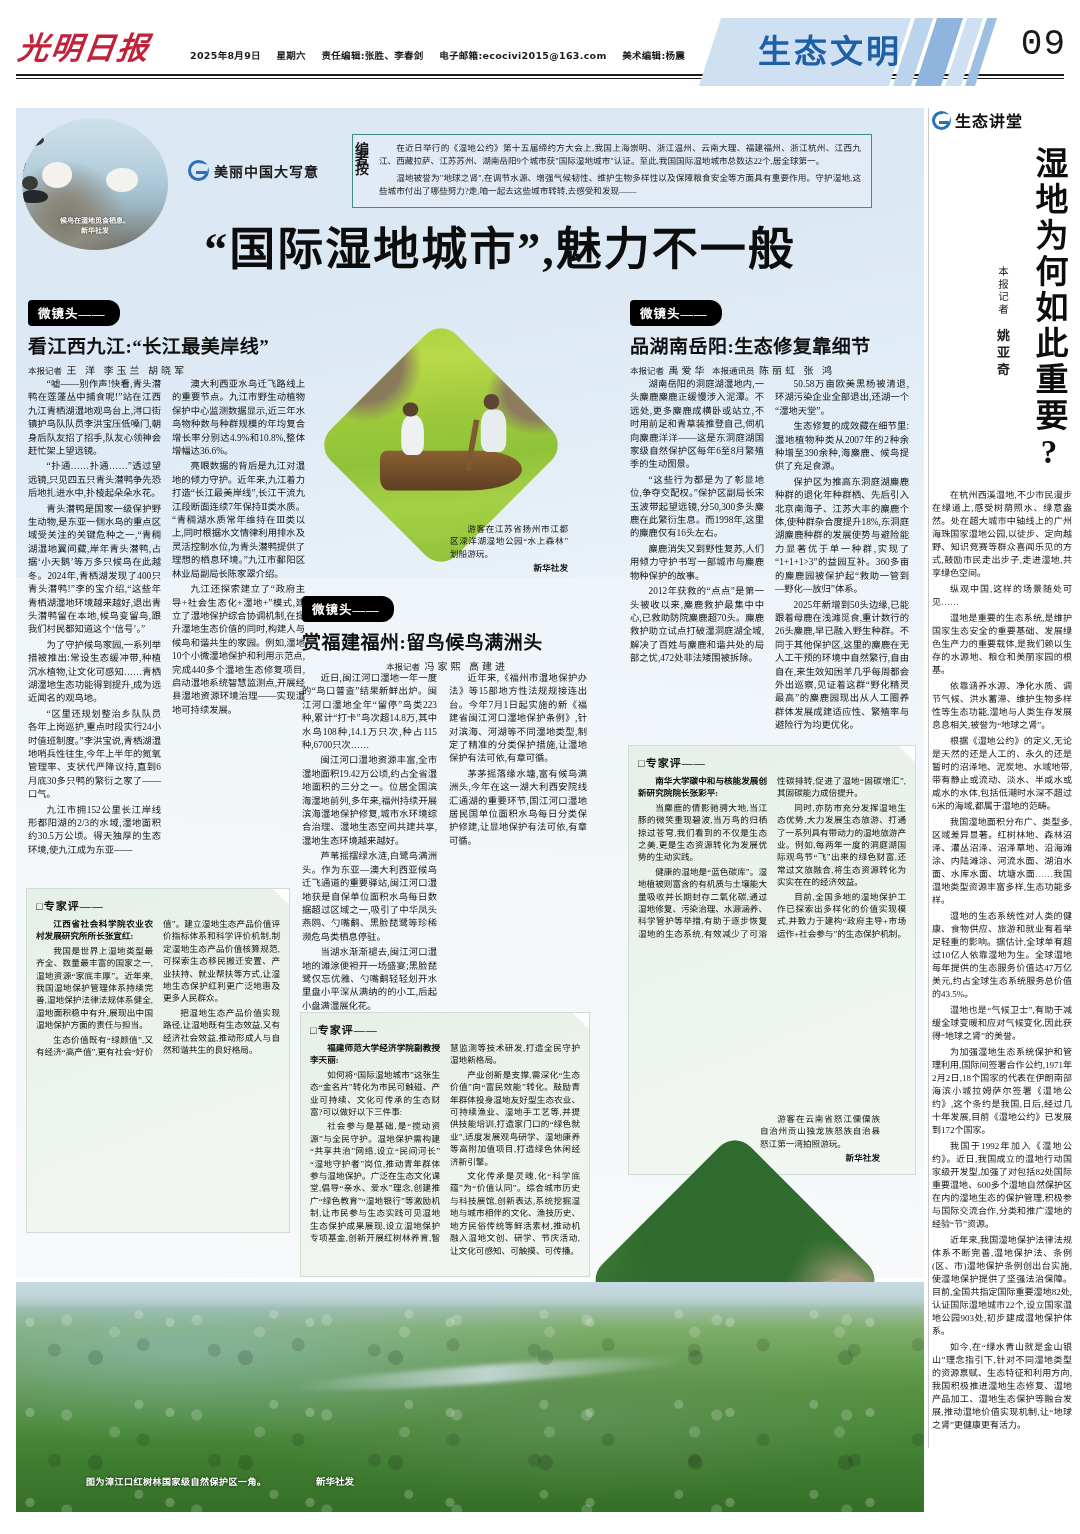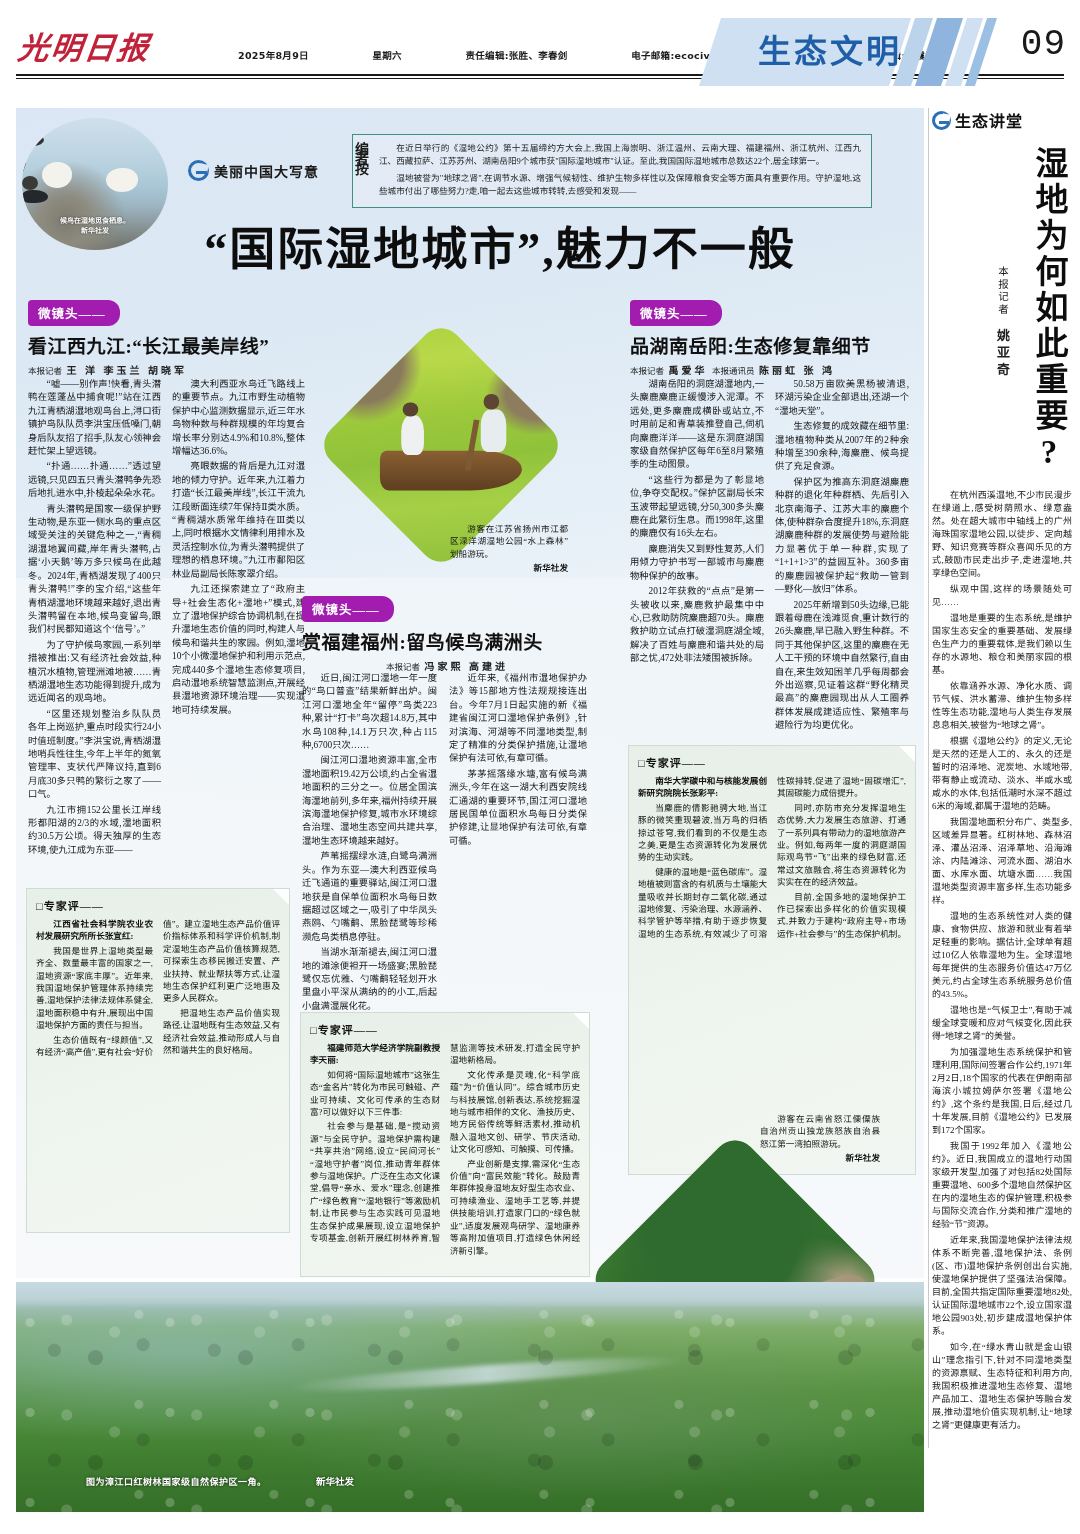--- a/index.html
+++ b/index.html
@@ -18,21 +18,21 @@
     position:absolute;left:18px;top:4px;width:160px;height:42px;
     font-family:"Liberation Serif",serif;font-weight:bold;font-style:italic;
     font-size:31px;color:#c0223a;letter-spacing:2px;line-height:42px;
     white-space:nowrap;transform:skewX(-7deg);
   }
   .mast-meta{
     position:absolute;left:190px;top:24px;font-size:9.5px;font-weight:bold;
     font-family:"DejaVu Sans","Liberation Sans",sans-serif;color:#1a1a1a;
     white-space:nowrap;letter-spacing:.3px;
   }
-  .mast-meta span{margin-right:12px;margin-left:48px;}
+  .mast-meta span{margin-right:12px;}
   .mast-rule{position:absolute;left:16px;top:50px;width:1048px;height:2px;background:#1a1a1a;}
   .mast-rule2{position:absolute;left:16px;top:54px;width:1048px;height:1px;background:#1a1a1a;}
 
   
   .banner-wrap{position:absolute;right:0;top:-6px;width:420px;height:56px;}
   .band{position:absolute;top:0;height:68px;transform:skewX(-18deg);}
   .band-a{left:50px;width:190px;background:#cfe0f2;}
   .band-b{left:244px;width:18px;background:#bcd3ec;}
   .band-c{left:266px;width:26px;background:#8fb4dd;}
   .band-d{left:296px;width:16px;background:#cfe0f2;}
@@ -106,26 +106,26 @@
 
   
   .headline{
     position:absolute;left:150px;top:212px;width:700px;text-align:center;
     font-size:46px;font-weight:bold;letter-spacing:2px;color:#0d0d0d;
     font-family:"Liberation Serif",serif;
   }
 
   
   .tag-micro{
-    display:inline-block;background:#a21caf;color:#fff;font-size:12.5px;font-weight:bold;
+    display:inline-block;background:#000000;color:#fff;font-size:12.5px;font-weight:bold;
     padding:3px 14px 4px 10px;border-radius:4px 12px 12px 4px;letter-spacing:1px;
   }
   .sec-head{font-size:19px;font-weight:bold;letter-spacing:.5px;color:#111;margin-top:5px;}
   .byline{font-size:10px;letter-spacing:2px;margin-top:4px;color:#222;}
-  .byline b{font-weight:bold;letter-spacing:3px;}
+  .byline b{font-weight:normal;letter-spacing:3px;}
   .byline .sm{font-size:8.5px;letter-spacing:0;}
 
   
   .col{position:absolute;font-size:9.3px;line-height:13.4px;text-align:justify;color:#151515;}
   .col p{margin:0 0 2px 0;text-indent:2em;}
 
   
   .expert{
     position:absolute;background:linear-gradient(160deg,#e6efe8 0%,#eef4ee 55%,#f2f6f2 100%);
     border:1px solid #cfdcd2;box-sizing:border-box;padding:8px 9px;
@@ -272,21 +272,21 @@
     <div class="byline">
       <span class="sm">本报记者</span>
       <b>王 洋  李玉兰  胡晓军</b>
     </div>
   </div>
 
   <div class="col" style="left:28px;top:378px;width:133px;">
     <p>“嘘——别作声!快看,青头潜鸭在莲蓬丛中捕食呢!”站在江西九江青栖湖湿地观鸟台上,浔口街镇护鸟队队员李洪宝压低嗓门,朝身后队友招了招手,队友心领神会赶忙架上望远镜。</p>
     <p>“扑通……扑通……”透过望远镜,只见四五只青头潜鸭争先恐后地扎进水中,扑棱起朵朵水花。</p>
     <p>青头潜鸭是国家一级保护野生动物,是东亚一侧水鸟的重点区域受关注的关键危种之一,“青稠湖湿地翼间藏,岸年青头潜鸭,占据‘小天鹅’等万多只候鸟在此越冬。2024年,青栖湖发现了400只青头潜鸭!”李的宝介绍,“这些年青栖湖湿地环境越来越好,退出青头潜鸭留在本地,候鸟变留鸟,跟我们村民都知道这个‘信号’。”</p>
-    <p>为了守护候鸟家园,一系列举措被推出:又有经济社会效益,种植沉水植物,管理洲滩地被……青栖湖湿地生态功能得到提升,成为远近闻名的观鸟地。</p>
+    <p>为了守护候鸟家园,一系列举措被推出:常设生态缓冲带,种植沉水植物,让文化可感知……青栖湖湿地生态功能得到提升,成为远近闻名的观鸟地。</p>
     <p>“区里还规划整治乡队队员各年上岗巡护,重点时段实行24小时值班制度。”李洪宝说,青栖湖湿地哨兵性往生,今年上半年的氮氧管理率、支状代严降议持,直到6月底30多只鸭的繁衍之家了——口气。</p>
     <p>九江市拥152公里长江岸线形都阳湖的2/3的水域,湿地面积约30.5万公顷。得天独厚的生态环境,使九江成为东亚——</p>
   </div>
   <div class="col" style="left:172px;top:378px;width:133px;">
     <p>澳大利西亚水鸟迁飞路线上的重要节点。九江市野生动植物保护中心监测数据显示,近三年水鸟物种数与种群规模的年均复合增长率分别达4.9%和10.8%,整体增幅达36.6%。</p>
     <p>亮眼数据的背后是九江对湿地的倾力守护。近年来,九江着力打造“长江最美岸线”,长江干流九江段断面连续7年保持Ⅱ类水质。“青稠湖水质常年维持在Ⅲ类以上,同时根据水文情律利用排水及灵活控制水位,为青头潜鸭提供了理想的栖息环境。”九江市鄱阳区林业局副局长陈家翠介绍。</p>
     <p>九江还探索建立了“政府主导+社会生态化+湿地+”模式,建立了湿地保护综合协调机制,在提升湿地生态价值的同时,构建人与候鸟和谐共生的家园。例如,湿地10个小微湿地保护和利用示范点,完成440多个湿地生态修复项目,启动湿地系统智慧监测点,开展经县湿地资源环境治理——实现湿地可持续发展。</p>
   </div>
 
   <div class="expert" style="left:26px;top:888px;width:264px;height:345px;">
@@ -373,22 +373,22 @@
     <p>近年来,《福州市湿地保护办法》等15部地方性法规规接连出台。今年7月1日起实施的新《福建省闽江河口湿地保护条例》,针对滨海、河湖等不同湿地类型,制定了精准的分类保护措施,让湿地保护有法可依,有章可循。</p>
     <p>茅茅摇落缘水塘,富有候鸟满洲头,今年在这一湖大利西安院线汇通湖的重要环节,国江河口湿地居民国单位面积水鸟每日分类保护修建,让显地保护有法可依,有章可循。</p>
   </div>
 
   <div class="expert" style="left:300px;top:1012px;width:290px;height:265px;">
     <div class="expert-tag">□专家评——</div>
     <div class="expert-cols">
       <p class="who">福建师范大学经济学院副教授李天丽:</p>
       <p>如何将“国际湿地城市”这张生态“金名片”转化为市民可触碰、产业可持续、文化可传承的生态财富?可以做好以下三件事:</p>
       <p>社会参与是基础,是“搅动资源”与全民守护。湿地保护需构建“共享共治”网络,设立“民间河长”“湿地守护者”岗位,推动青年群体参与湿地保护。广泛在生态文化课堂,倡导“亲水、爱水”理念,创建推广“绿色教育”“湿地银行”等激励机制,让市民参与生态实践可见湿地生态保护成果展现,设立湿地保护专项基金,创新开展红树林养育,智慧监测等技术研发,打造全民守护湿地新格局。</p>
+      <p>产业创新是支撑,需深化“生态价值”向“富民效能”转化。鼓励青年群体投身湿地友好型生态农业、可持续渔业、湿地手工艺等,并提供技能培训,打造家门口的“绿色就业”,适度发展观鸟研学、湿地康养等高附加值项目,打造绿色休闲经济新引擎。</p>
       <p>文化传承是灵魂,化“科学底蕴”为“价值认同”。综合城市历史与科技展馆,创新表达,系统挖掘湿地与城市相伴的文化、渔技历史、地方民俗传统等鲜活素材,推动机融入湿地文创、研学、节庆活动,让文化可感知、可触摸、可传播。</p>
-      <p>产业创新是支撑,需深化“生态价值”向“富民效能”转化。鼓励青年群体投身湿地友好型生态农业、可持续渔业、湿地手工艺等,并提供技能培训,打造家门口的“绿色就业”,适度发展观鸟研学、湿地康养等高附加值项目,打造绿色休闲经济新引擎。</p>
     </div>
   </div>
 
   <div class="diamond" style="left:630px;top:1175px;width:210px;height:210px;">
     <div class="inner" style="background:
         radial-gradient(ellipse at 46% 24%, #2f6b2e 0 58px, rgba(47,107,46,0) 96px),
         radial-gradient(ellipse at 74% 64%, #b1a185 0 44px, rgba(177,161,133,0) 70px),
         linear-gradient(165deg,#cfe0e4 0%,#6da34d 13%,#3f7f34 30%,#2f6b2b 50%,#4f8b3b 68%,#6fa84d 84%,#9cc06b 100%);">
       <div style="position:absolute;left:56%;top:52%;width:40%;height:20%;background:linear-gradient(135deg,#b9a98c,#9b8a6d);border-radius:50% 20% 40% 30%;transform:rotate(-16deg);"></div>
       <div style="position:absolute;left:20%;top:84%;width:60%;height:4%;background:#2a2a2a;border-radius:2px;"></div>

